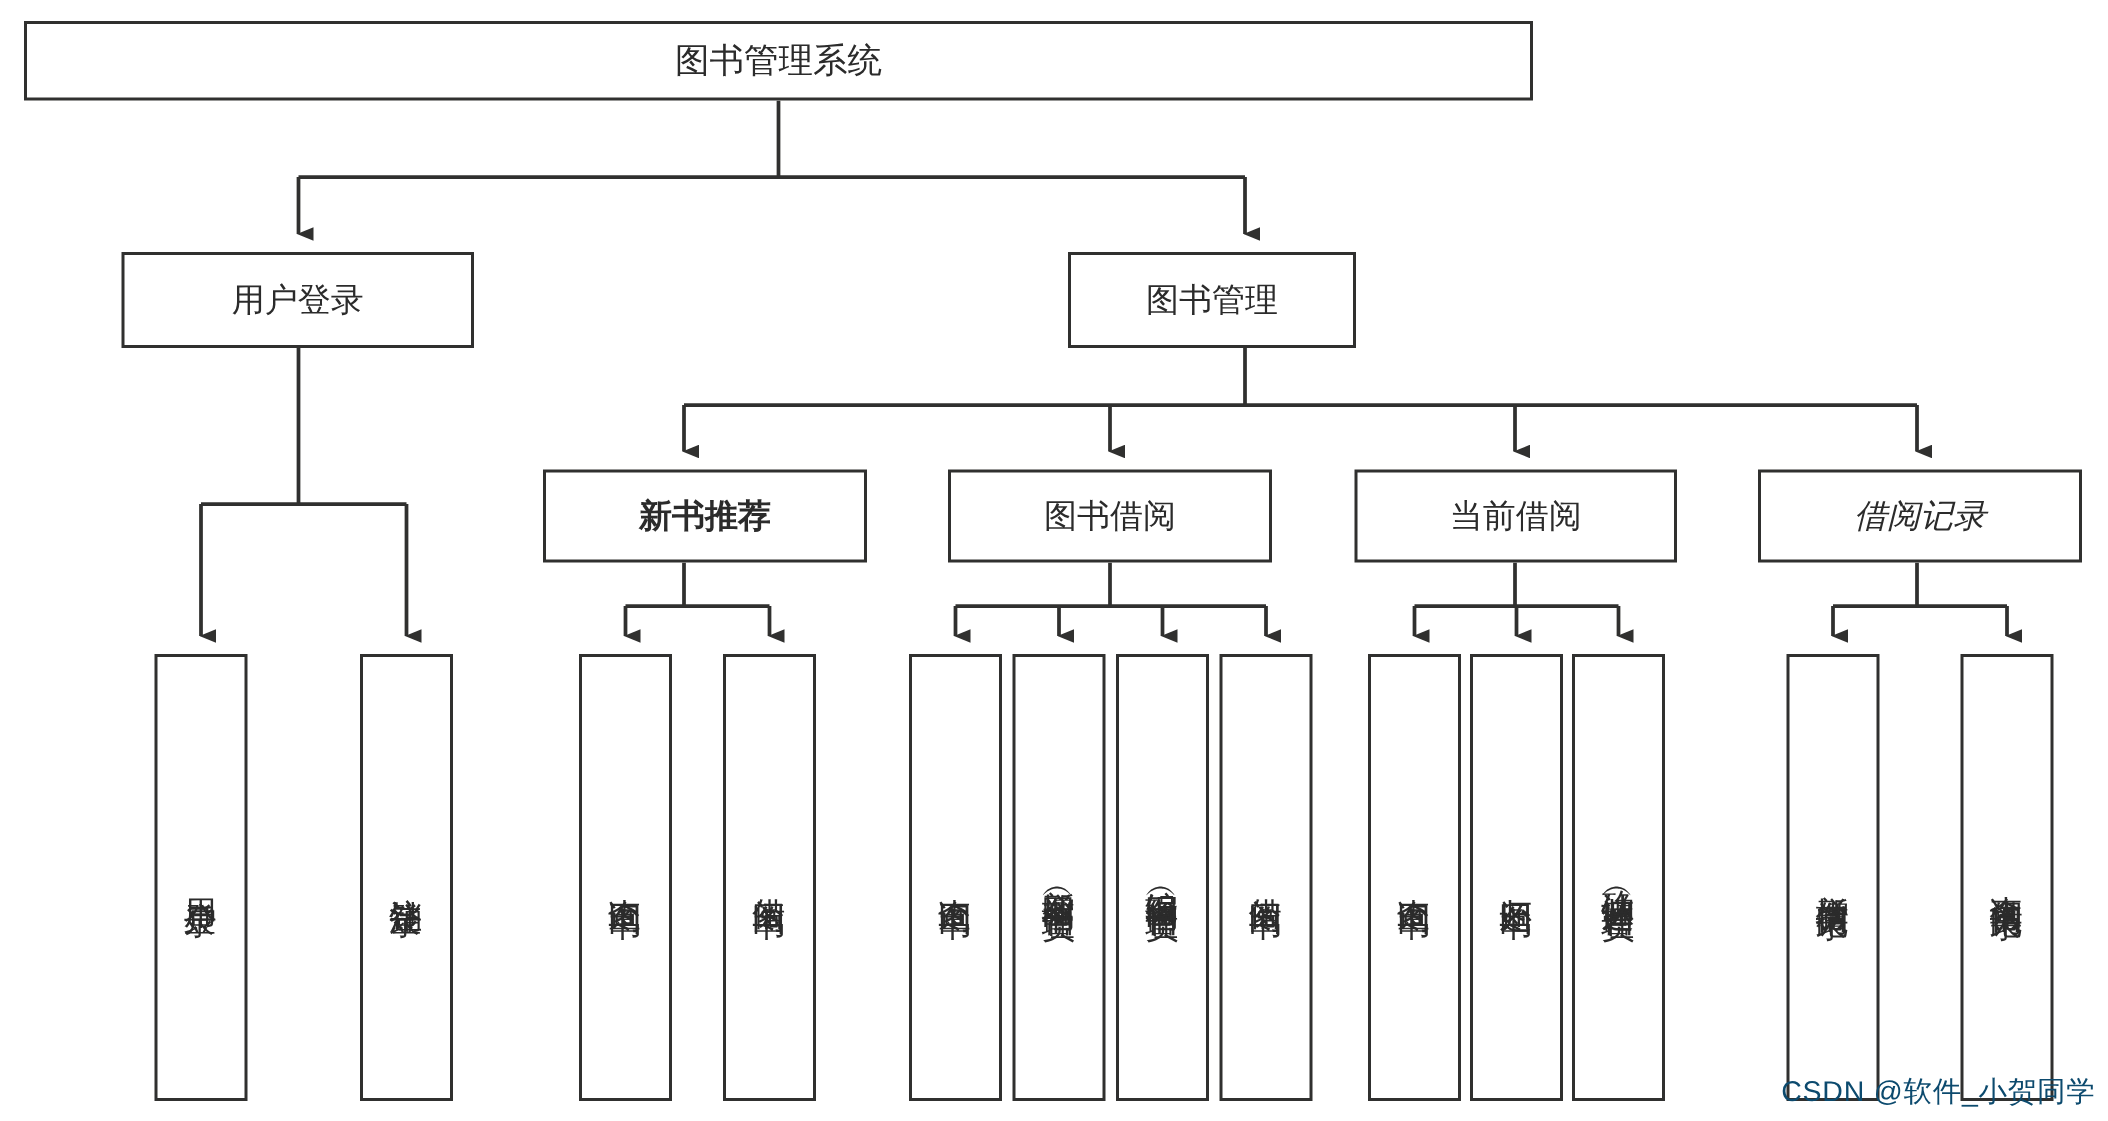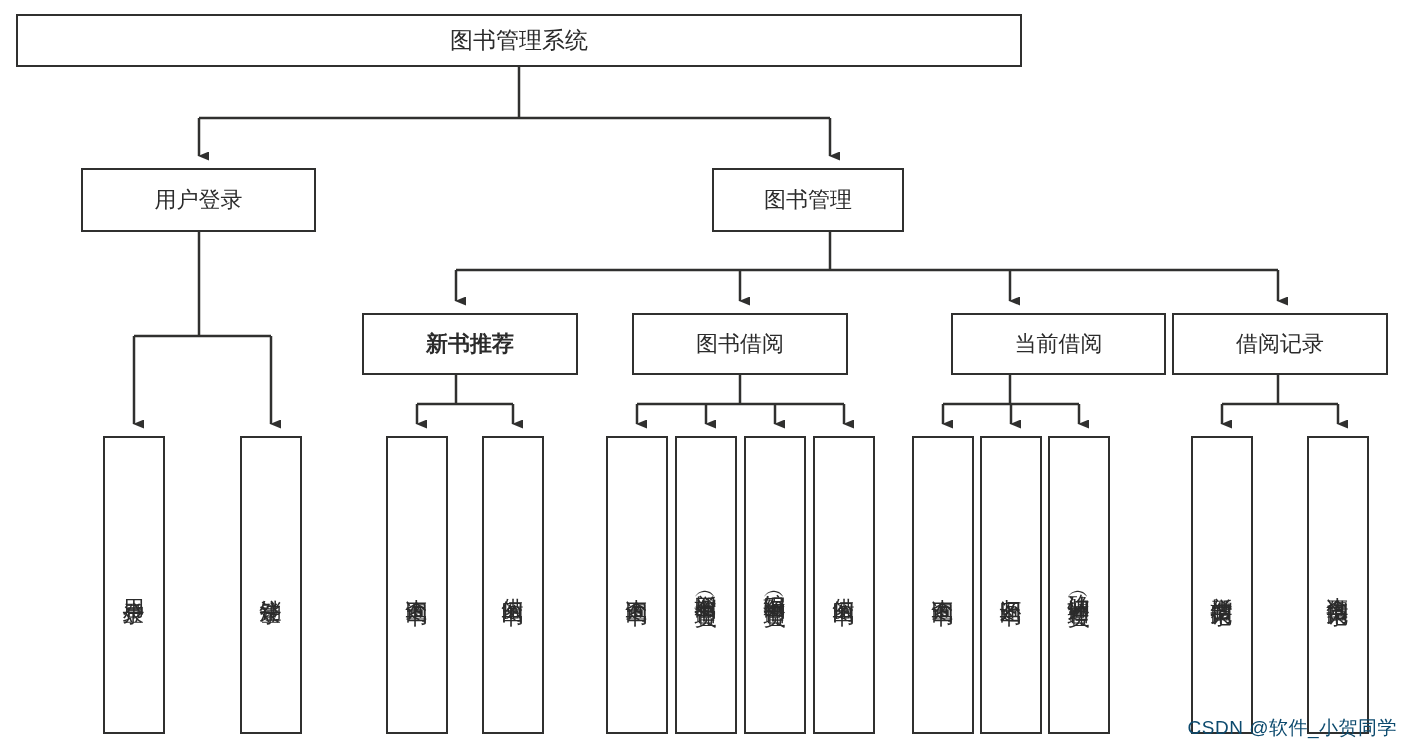--- a/index.html
+++ b/index.html
@@ -139,24 +139,24 @@
   <div class="node level-2" style="left:712px; top:168px; width:192px; height:64px;">
     <span class="label">图书管理</span>
   </div>
 
   <div class="node level-3" style="left:362px; top:313px; width:216px; height:62px;font-weight:bold;">
     <span class="label">新书推荐</span>
   </div>
   <div class="node level-3" style="left:632px; top:313px; width:216px; height:62px;">
     <span class="label">图书借阅</span>
   </div>
-  <div class="node level-3" style="left:903px; top:313px; width:215px; height:62px;margin-left:48px;">
+  <div class="node level-3" style="left:903px; top:313px; width:215px; height:62px;">
     <span class="label">当前借阅</span>
   </div>
-  <div class="node level-3" style="left:1172px; top:313px; width:216px; height:62px;">
+  <div class="node level-3" style="left:1172px; top:313px; width:216px; height:62px;font-style:italic;">
     <span class="label">借阅记录</span>
   </div>
 
   <div class="node leaf" style="left:103px; top:436px; width:62px; height:298px;">
     <span class="label">用户登录</span>
   </div>
   <div class="node leaf" style="left:240px; top:436px; width:62px; height:298px;">
     <span class="label">注销登录</span>
   </div>
 

